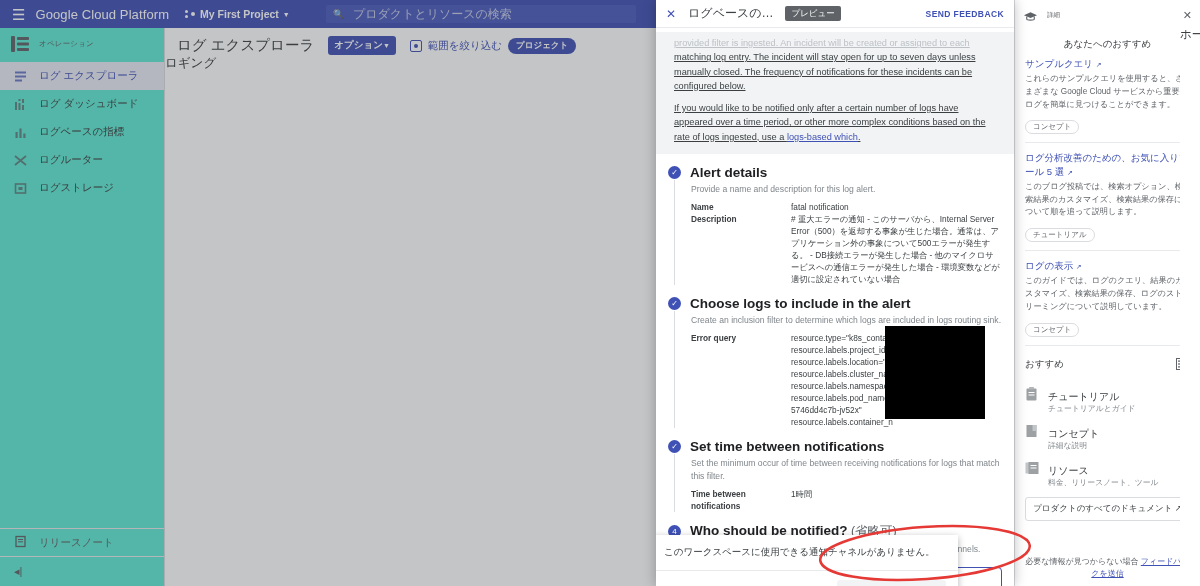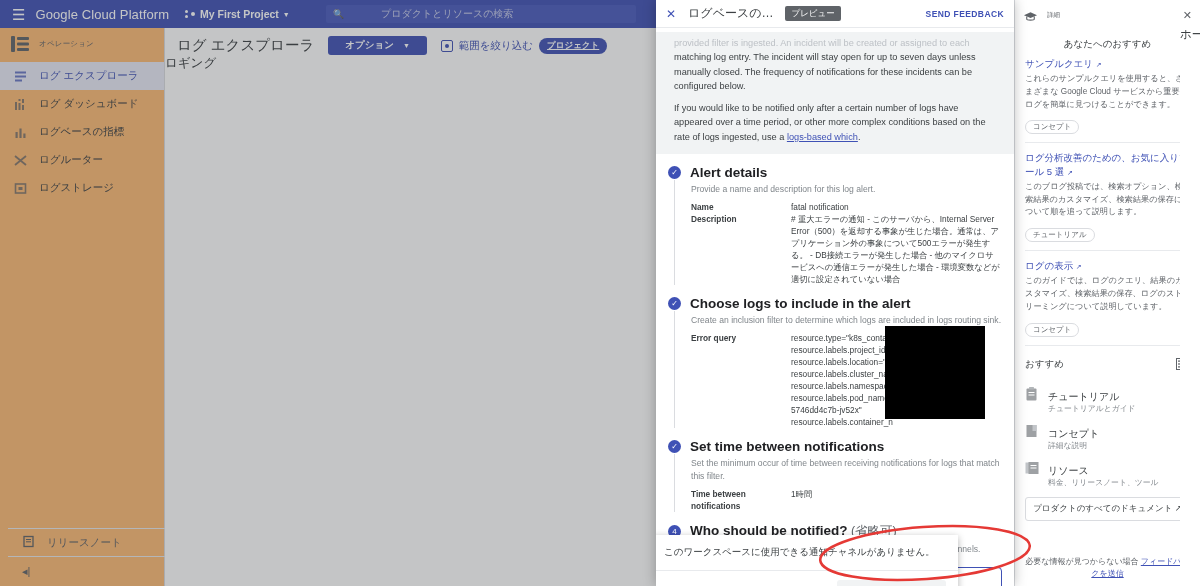--- a/index.html
+++ b/index.html
@@ -25,44 +25,44 @@
   .proj-ico { width:11px; height:11px; display:inline-block; position:relative; }
   .proj-ico::before { content:""; position:absolute; left:0; top:1px; width:3px; height:3px; background:#fff; border-radius:50%;}
   .proj-ico::after { content:""; position:absolute; left:0; top:6px; width:3px; height:3px; background:#fff; border-radius:50%;}
   .proj-ico i { position:absolute; left:6px; top:3px; width:4px; height:4px; background:#fff; border-radius:50%; }
   .caret { font-size:7px; }
   .gcp-search {
     margin-left: 36px; width: 310px; height: 18px; background: #4a5bbd;
     border-radius: 2px; display:flex; align-items:center; padding: 0 8px; gap:8px;
   }
   .gcp-search .mag { color:#c5cae9; font-size:9px; }
-  .gcp-search span.ph { color:#c5cae9; font-size:10px;margin-left:28px; }
+  .gcp-search span.ph { color:#c5cae9; font-size:12px; }
 
   
-  .lsb { position:absolute; left:0; top:28px; width:165px; height:558px; background:#fdba74; border-right:1px solid #dadce0; z-index:4; }
+  .lsb { position:absolute; left:0; top:28px; width:165px; height:558px; background:#5eead4; border-right:1px solid #dadce0; z-index:4; }
   .lsb-head { display:flex; align-items:center; gap:9px; padding:6px 0 8px 10px; }
   .lsb-head .lg { width:20px; height:20px; position:relative; flex:none; }
   .lsb-head .sub { font-size:7.5px; color:#5f6368; line-height:1.1; letter-spacing:.2px;}
   .lsb-head .main { font-size:12.5px; color:#3c4043; line-height:1.2; }
   .lsb-item { display:flex; align-items:center; gap:12px; height:28px; padding-left:14px; font-size:10.5px; color:#3c4043; cursor:pointer;}
   .lsb-item.active { background:#e8eaf6; color:#3f51b5; }
   .lsb-item .ic { width:13px; height:13px; flex:none; opacity:.75; }
-  .lsb-bottom { position:absolute; left:8px; bottom:0; width:164px; }
+  .lsb-bottom { position:absolute; left:0; bottom:0; width:164px; }
   .lsb-rel { display:flex; align-items:center; gap:12px; height:28px; padding-left:14px; font-size:10.5px; color:#5f6368; border-top:1px solid #e8eaed;}
   .lsb-collapse { height:30px; display:flex; align-items:center; padding-left:14px; border-top:1px solid #e8eaed; color:#5f6368; font-size:11px;}
 
   
   .main { position:absolute; left:165px; top:28px; width:849px; height:558px; background:#fff; z-index:3; }
   .main-head { display:flex; align-items:center; gap:14px; padding:8px 12px 6px 12px; }
   .page-title { font-size:14.5px; color:#3c4043; }
-  .btn-blue { background:#3f51b5; color:#fff; font-size:9.5px; font-weight:bold; border-radius:3px; padding:3px 17px; display:flex; align-items:center; gap:9px; cursor:pointer;}
+  .btn-blue { background:#3f51b5; color:#fff; font-size:9.5px; font-weight:bold; border-radius:3px; padding:3px 6px; display:flex; align-items:center; gap:0; cursor:pointer;}
   .scope { display:flex; align-items:center; gap:6px; color:#3f51b5; font-size:10.5px; }
   .scope .sq { width:12px; height:12px; border:1.4px solid #3f51b5; border-radius:2px; position:relative;}
   .scope .sq::after{content:""; position:absolute; inset:3px; background:#3f51b5; border-radius:50%;}
-  .pill { background:#3f51b5; color:#fff; font-size:8.5px; font-weight:bold; border-radius:9px; padding:2px 8px;text-decoration:underline; }
+  .pill { background:#3f51b5; color:#fff; font-size:8.5px; font-weight:bold; border-radius:9px; padding:2px 8px; }
 
   .banner { margin: 4px 10px 6px 10px; background:#e8eaf6; border-radius:3px; height:26px; display:flex; align-items:center; gap:12px; padding-left:10px; }
   .banner .i { width:12px; height:12px; border:1.2px solid #3f51b5; border-radius:50%; color:#3f51b5; font-size:9px; display:flex; align-items:center; justify-content:center; font-style:italic;}
   .banner span.t { font-size:10.5px; color:#3c4043; }
 
   .qpanel { margin: 0 10px; border:1px solid #dadce0; border-radius:4px; }
   .qtabs { display:flex; align-items:flex-end; gap:22px; padding:0 12px; height:26px; border-bottom:1px solid #e8eaed;}
   .qtab { font-size:10.5px; color:#5f6368; padding-bottom:4px; cursor:pointer;}
   .qtab.sel { color:#3f51b5; border-bottom:2.2px solid #3f51b5; }
   .qline { height:20px; display:flex; align-items:center; padding:0 10px; font-family:"Liberation Mono","DejaVu Sans Mono",monospace; font-size:8.8px; color:#5c6bc0; white-space:nowrap; overflow:hidden;}
@@ -99,21 +99,21 @@
 
   
   .modal { position:absolute; left:656px; top:0; width:358px; height:586px; background:#fff; z-index:50; box-shadow:0 0 12px rgba(0,0,0,.28); }
   .modal-hd { height:28px; display:flex; align-items:center; gap:12px; padding:0 10px; border-bottom:1px solid #e8eaed;}
   .modal-hd .x { color:#3f51b5; font-size:12px; cursor:pointer;}
   .modal-hd .ttl { font-size:12px; color:#3c4043;}
   .prev-chip { background:#5f6368; color:#fff; font-size:8.5px; border-radius:2px; padding:1.5px 6px;}
   .sendfb { margin-left:auto; color:#3f51b5; font-size:8.5px; font-weight:bold; letter-spacing:.4px; cursor:pointer;}
   .modal-body { position:relative; height:558px; overflow:hidden; padding:0 12px; }
   .grayblock { background:#f1f3f4; margin:4px -12px 0 -12px; padding:4px 18px 10px 18px; }
-  .gp { font-size:9.2px; color:#3c4043; line-height:1.55; }
+  .gp { font-size:9.2px; color:#3c4043; line-height:1.55;text-decoration:underline; }
   .gp.fade { color:#bdc1c6; }
   .gp a { color:#3f51b5; }
   .step { display:flex; align-items:center; gap:9px; margin-top:11px;}
   .stepico { width:13px; height:13px; border-radius:50%; background:#3f51b5; color:#fff; font-size:8px; display:flex; align-items:center; justify-content:center; flex:none;}
   .steptitle { font-size:13.5px; color:#202124; font-weight:bold;}
   .steptitle .opt { font-weight:normal; color:#5f6368; font-size:12.5px;}
   .stepbody { border-left:1px solid #dadce0; margin-left:6px; padding:3px 0 0 16px;}
   .sdesc { font-size:8.6px; color:#80868b; line-height:1.5; margin-bottom:5px;}
   .kv { display:flex; font-size:8.3px; line-height:1.45;}
   .kv .k { width:100px; font-weight:bold; color:#3c4043; flex:none;}

